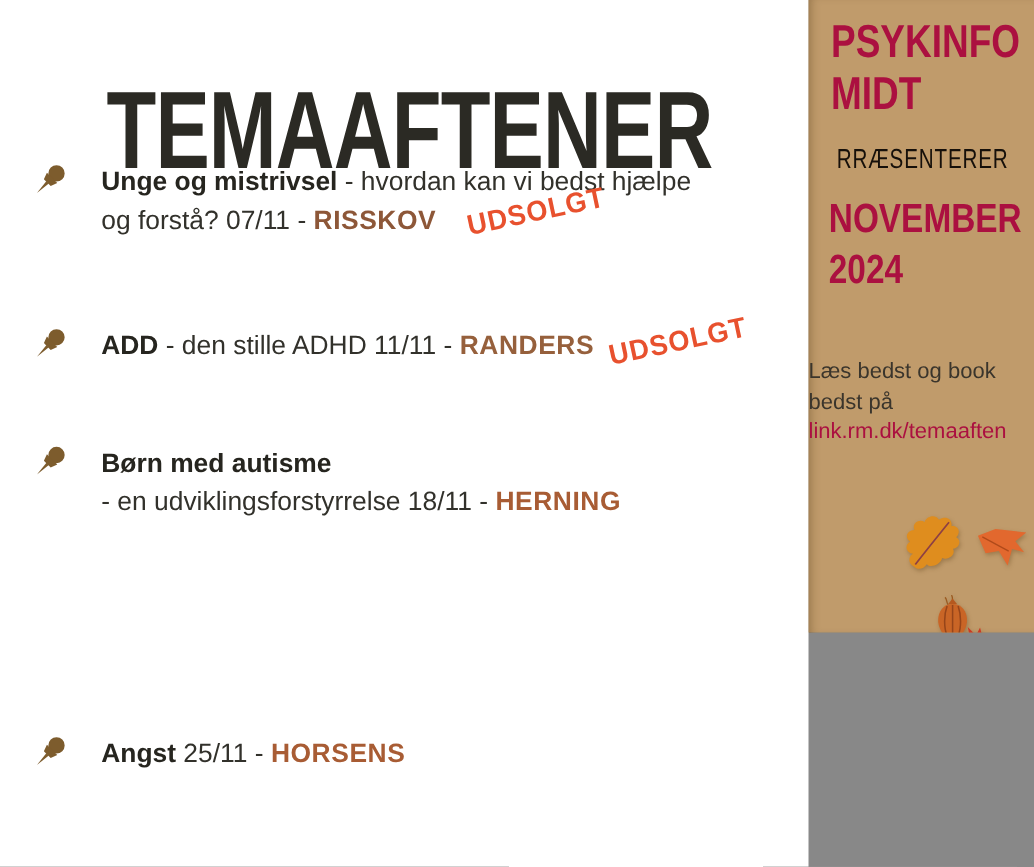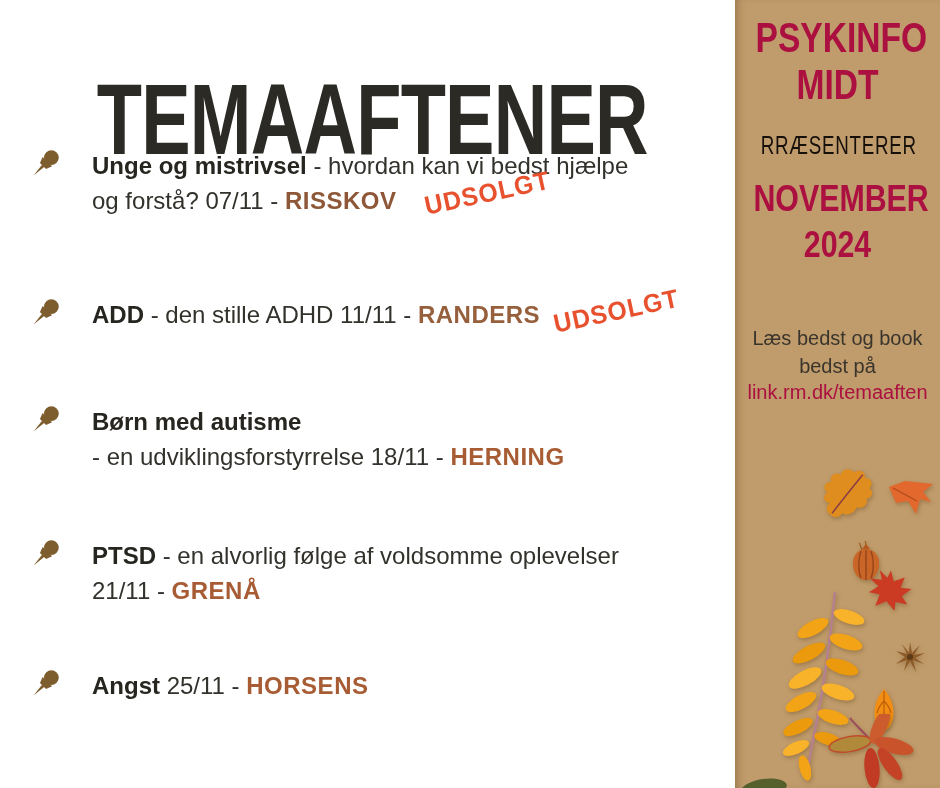--- a/index.html
+++ b/index.html
@@ -33,22 +33,22 @@
     letter-spacing:1px; margin-left:28px; vertical-align:-6px;
     transform:rotate(-12deg) scaleX(0.95); transform-origin:left center;
   }
   .soldout.tight { margin-left:14px; vertical-align:-10px; }
 
   .ev0 { top:148px; } .ev1 { top:297px; } .ev2 { top:404px; }
   .ev3 { top:538px; } .ev4 { top:668px; }
 
   
   .sidebar {
-    position:absolute; left:735px; top:0; width:205px; height:788px;
-    background:#c09b6b; overflow:hidden; text-align:center;
+    position:absolute; left:735px; top:0; width:205px; height:575px;
+    background:#c09b6b; overflow:hidden; text-align:left;
     box-shadow:inset 7px 0 9px -5px rgba(70,45,15,0.35);
   }
   .org {
     position:absolute; top:14px; left:0; width:100%;
     color:#ab1040; font-weight:bold; font-size:42px; line-height:47px;
     transform:scaleX(0.8); transform-origin:center;
   }
   .presents {
     position:absolute; top:131px; left:0; width:100%;
     color:#16100a; font-size:25px; letter-spacing:1px;
@@ -123,33 +123,20 @@
           <path d="M13 16.5h14l-2.4 6.5h-9.2z"></path>
           <path d="M18.4 22.5h3.2L20 37z"></path>
         </g>
       </svg>
       <div class="event-text">
         <div class="line"><b>Børn med autisme</b></div>
         <div class="line"><span>- en udviklingsforstyrrelse 18/11 - </span><span class="loc" style="color: rgb(168, 92, 52);">HERNING</span></div>
       </div>
     </div>
 
-    <div class="event ev3">
-      <svg class="pin" viewBox="0 0 40 40">
-        <g fill="#7d5c2d" transform="rotate(45 20 20)">
-          <circle cx="20" cy="10.5" r="7.8"></circle>
-          <path d="M13 16.5h14l-2.4 6.5h-9.2z"></path>
-          <path d="M18.4 22.5h3.2L20 37z"></path>
-        </g>
-      </svg>
-      <div class="event-text">
-        <div class="line"><b>PTSD</b><span> - en alvorlig følge af voldsomme oplevelser</span></div>
-        <div class="line"><span>21/11 - </span><span class="loc" style="color: rgb(168, 92, 52);">GRENÅ</span></div>
-      </div>
-    </div>
 
     <div class="event ev4">
       <svg class="pin" viewBox="0 0 40 40">
         <g fill="#7d5c2d" transform="rotate(45 20 20)">
           <circle cx="20" cy="10.5" r="7.8"></circle>
           <path d="M13 16.5h14l-2.4 6.5h-9.2z"></path>
           <path d="M18.4 22.5h3.2L20 37z"></path>
         </g>
       </svg>
       <div class="event-text">

